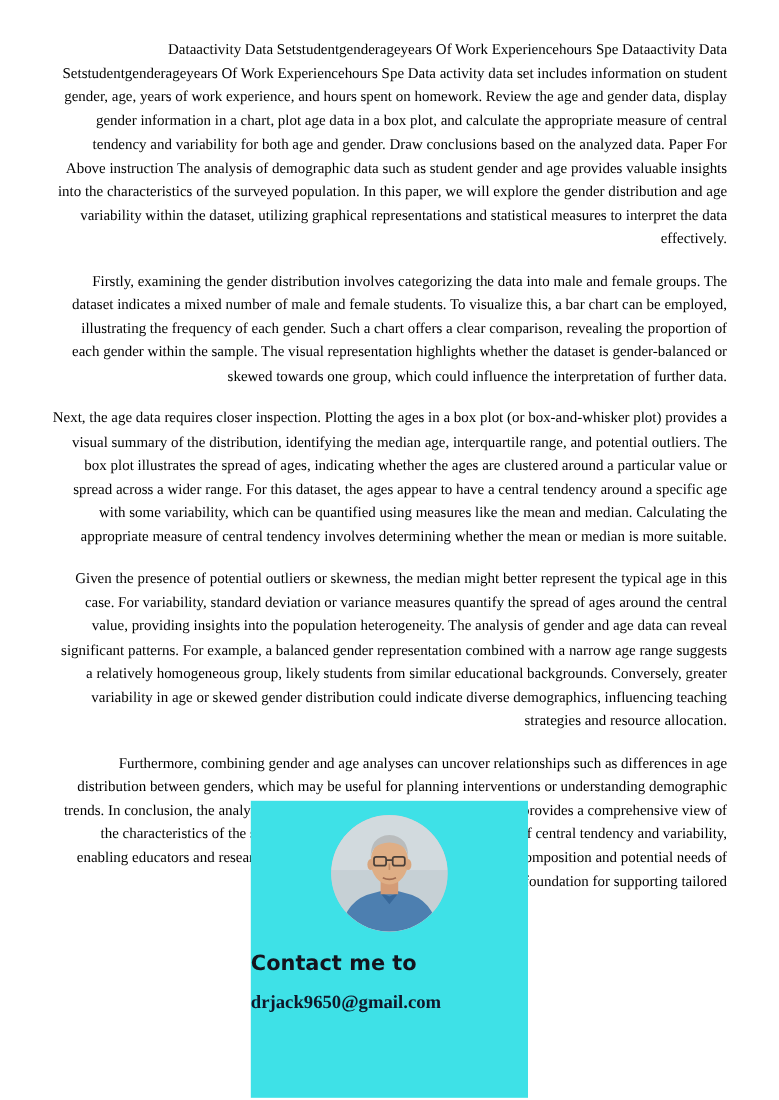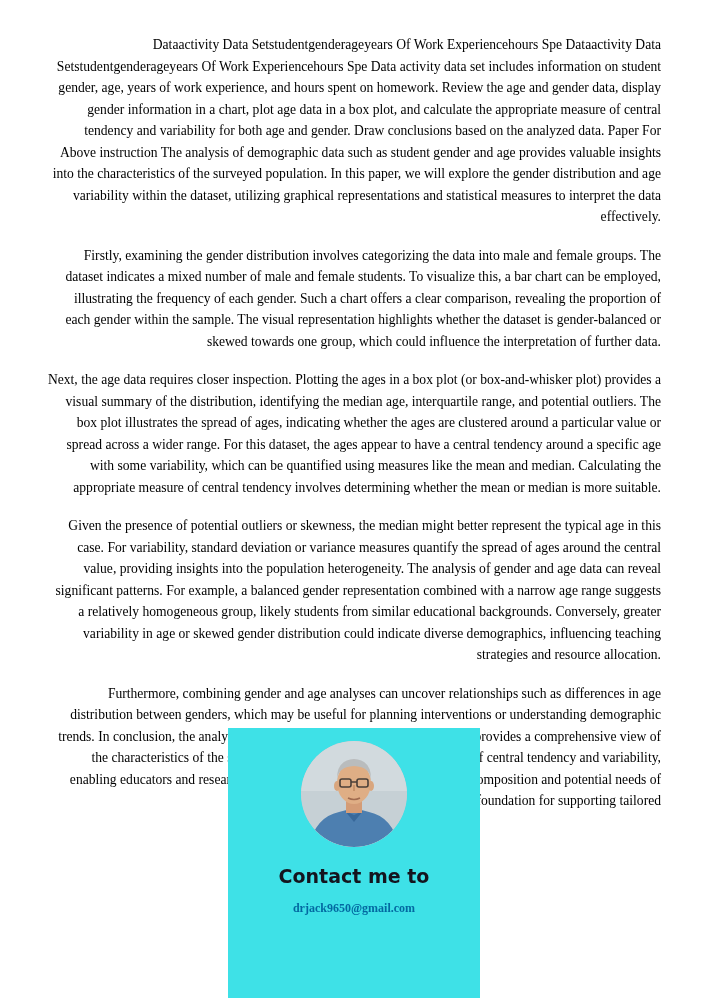--- a/index.html
+++ b/index.html
@@ -27,21 +27,21 @@
   .doc p {
     margin: 0 0 17px 0;
   }
   .overlay {
     position: absolute;
     left: 228px;
     top: 728px;
     width: 252px;
     height: 270px;
     background: #3EE1E7;
-    text-align: center;
+    text-align: left;
     z-index: 10;
     box-sizing: border-box;
     padding-top: 13px;
   }
   .avatar {
     width: 106px;
     height: 106px;
     border-radius: 50%;
     overflow: hidden;
     margin: 0 auto 16px auto;
@@ -51,22 +51,22 @@
     font-family: "DejaVu Sans", sans-serif;
     font-weight: bold;
     font-size: 19px;
     line-height: 26px;
     color: #14141e;
   }
   .email {
     margin-top: 12px;
     font-family: "Liberation Serif", serif;
     font-weight: bold;
-    font-size: 12px;
-    color: #0369a1;
+    font-size: 17px;
+    color: #0f172a;
   }
 </style>
 </head>
 <body>
 
 <div class="doc">
   <p>Dataactivity Data Setstudentgenderageyears Of Work Experiencehours Spe Dataactivity Data Setstudentgenderageyears Of Work Experiencehours Spe Data activity data set includes information on student gender, age, years of work experience, and hours spent on homework. Review the age and gender data, display gender information in a chart, plot age data in a box plot, and calculate the appropriate measure of central tendency and variability for both age and gender. Draw conclusions based on the analyzed data. Paper For Above instruction The analysis of demographic data such as student gender and age provides valuable insights into the characteristics of the surveyed population. In this paper, we will explore the gender distribution and age variability within the dataset, utilizing graphical representations and statistical measures to interpret the data effectively.</p>
   <p>Firstly, examining the gender distribution involves categorizing the data into male and female groups. The dataset indicates a mixed number of male and female students. To visualize this, a bar chart can be employed, illustrating the frequency of each gender. Such a chart offers a clear comparison, revealing the proportion of each gender within the sample. The visual representation highlights whether the dataset is gender-balanced or skewed towards one group, which could influence the interpretation of further data.</p>
   <p>Next, the age data requires closer inspection. Plotting the ages in a box plot (or box-and-whisker plot) provides a visual summary of the distribution, identifying the median age, interquartile range, and potential outliers. The box plot illustrates the spread of ages, indicating whether the ages are clustered around a particular value or spread across a wider range. For this dataset, the ages appear to have a central tendency around a specific age with some variability, which can be quantified using measures like the mean and median. Calculating the appropriate measure of central tendency involves determining whether the mean or median is more suitable.</p>
   <p>Given the presence of potential outliers or skewness, the median might better represent the typical age in this case. For variability, standard deviation or variance measures quantify the spread of ages around the central value, providing insights into the population heterogeneity. The analysis of gender and age data can reveal significant patterns. For example, a balanced gender representation combined with a narrow age range suggests a relatively homogeneous group, likely students from similar educational backgrounds. Conversely, greater variability in age or skewed gender distribution could indicate diverse demographics, influencing teaching strategies and resource allocation.</p>

